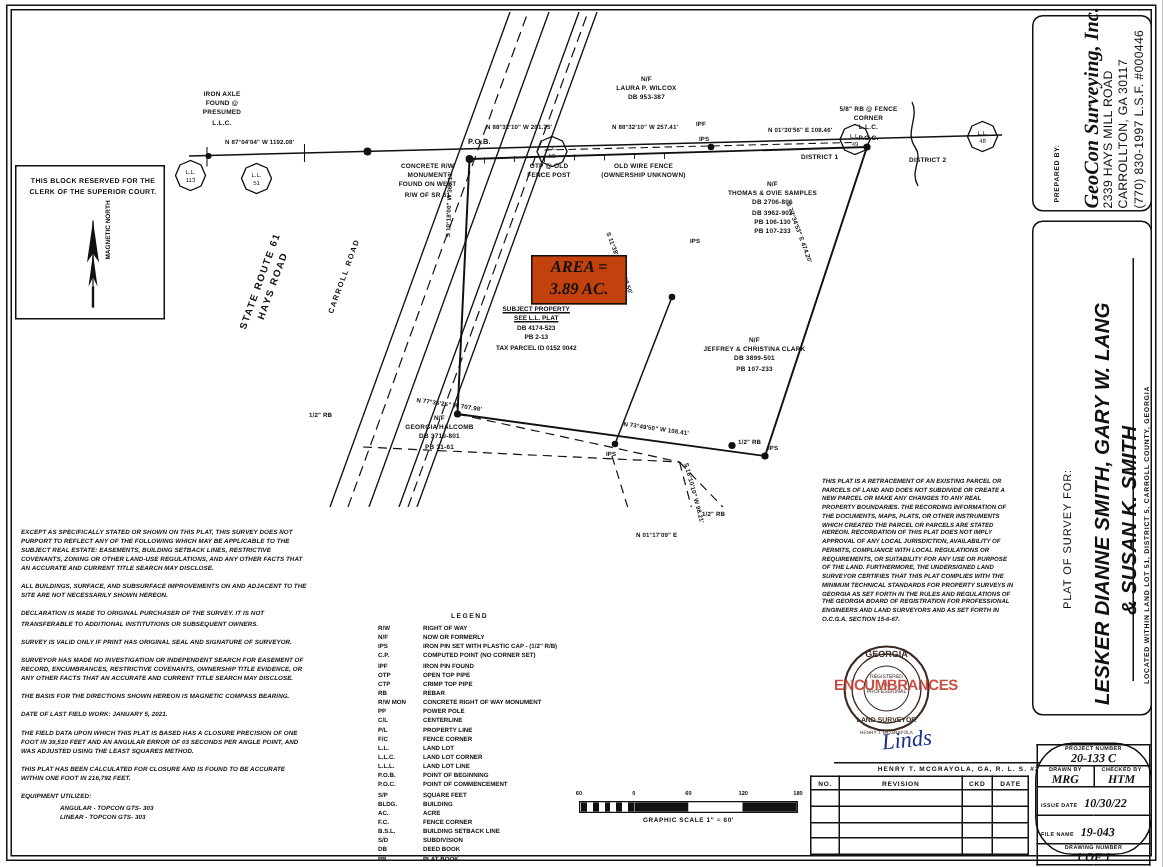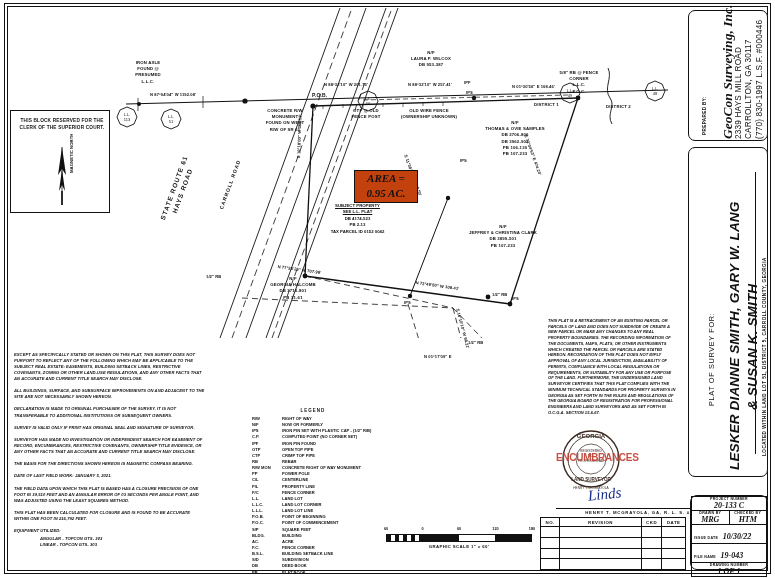--- a/index.html
+++ b/index.html
@@ -83,21 +83,21 @@
   #surveyorname{position:absolute;left:556px;top:510px;width:176px;text-align:center;font-size:4.3px;
      font-weight:700;letter-spacing:.8px;color:#111;}
 
   
   #revtab{position:absolute;left:540px;top:517px;width:146px;height:53px;}
   #revtab table{border-collapse:collapse;width:100%;height:100%;table-layout:fixed;}
   #revtab td,#revtab th{border:0.7px solid #111;font-size:4.4px;font-weight:700;color:#111;
      text-align:center;letter-spacing:.5px;height:8px;padding:0;}
 
   
-  #proj{left:690px;top:495px;width:78px;height:75px;}
+  #proj{left:690px;top:495px;width:78px;height:75px;border-radius:25px;}
   #proj table{border-collapse:collapse;width:100%;height:100%;table-layout:fixed;}
   #proj td{border:0.7px solid #111;text-align:center;color:#111;padding:0;}
   .plab{font-size:3.6px;font-weight:700;letter-spacing:.3px;}
   .pval{font-family:"Liberation Serif",serif;font-style:italic;font-size:8px;font-weight:700;}
 
   
   #scalewrap{position:absolute;left:386px;top:527px;width:146px;}
   #scaleticks{position:relative;height:7px;}
   #scaleticks span{position:absolute;font-size:3.8px;font-weight:700;color:#111;transform:translateX(-50%);}
   #scalebar{height:6px;border:0.8px solid #111;display:flex;}
@@ -295,21 +295,21 @@
     <div class="dim" style="left:360px;top:332px;">1/2" RB</div>
     <div class="dim" style="left:358px;top:82px;">IPS</div>
     <div class="dim" style="left:352px;top:150px;">IPS</div>
     <div class="dim" style="left:296px;top:292px;">IPS</div>
     <div class="dim" style="left:404px;top:288px;">IPS</div>
     <div class="dim" style="left:356px;top:72px;">IPF</div>
   </div>
 
   <div id="areabox">
     <div>AREA =</div>
-    <div>0.95 AC.</div>
+    <div>3.89 AC.</div>
   </div>
   <div id="subj">
     <span class="u">SUBJECT PROPERTY</span><br>
     <span class="u">SEE L.L. PLAT</span><br>
     <span>DB 4174-523</span><br>
     <span>PB 2-13</span><br>
     <span>TAX PARCEL ID 0152 0042</span>
   </div>
 
   <div id="notes">

